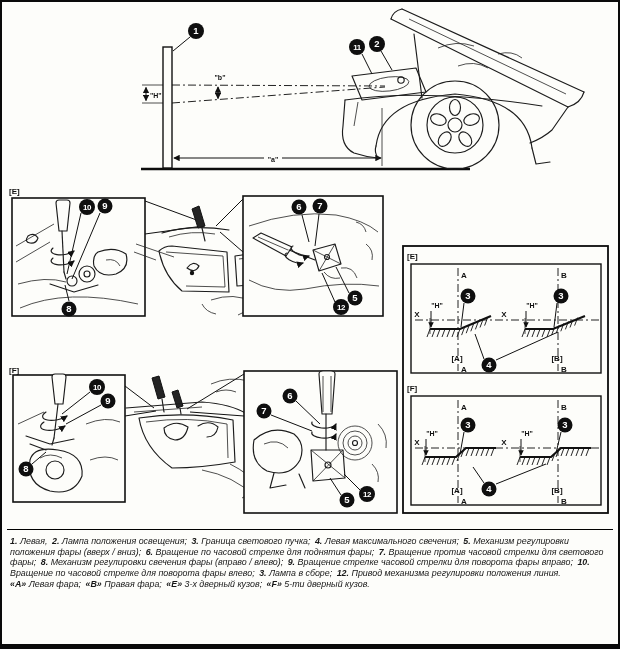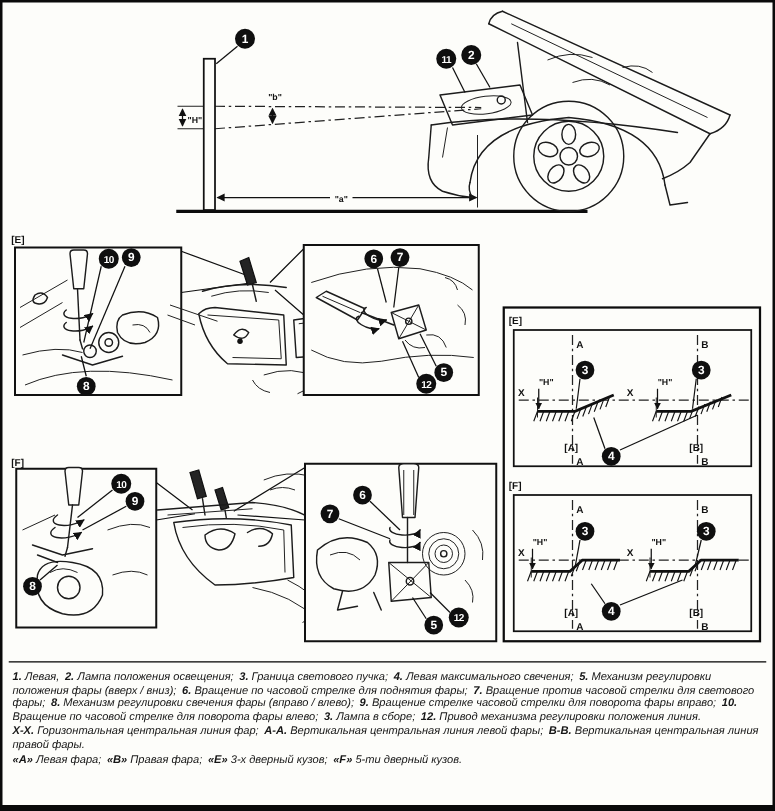--- a/index.html
+++ b/index.html
@@ -435,25 +435,20 @@
       <span class="seg"><b>5.</b> <span>Механизм регулировки положения фары (вверх / вниз);</span></span>
       <span class="seg"><b>6.</b> <span>Вращение по часовой стрелке для поднятия фары;</span></span>
       <span class="seg"><b>7.</b> <span>Вращение против часовой стрелки для светового фары;</span></span>
       <span class="seg"><b>8.</b> <span>Механизм регулировки свечения фары (вправо / влево);</span></span>
       <span class="seg"><b>9.</b> <span>Вращение стрелке часовой стрелки для поворота фары вправо;</span></span>
       <span class="seg"><b>10.</b> <span>Вращение по часовой стрелке для поворота фары влево;</span></span>
       <span class="seg"><b>3.</b> <span>Лампа в сборе;</span></span>
       <span class="seg"><b>12.</b> <span>Привод механизма регулировки положения линия.</span></span>
     </p>
     <p>
-      <span class="seg"><b>X-X.</b> <span>Горизонтальная центральная линия фар;</span></span>
-      <span class="seg"><b>A-A.</b> <span>Вертикальная центральная линия левой фары;</span></span>
-      <span class="seg"><b>B-B.</b> <span>Вертикальная центральная линия правой фары.</span></span>
-    </p>
-    <p>
       <span class="seg"><b>«А»</b> <span>Левая фара;</span></span>
       <span class="seg"><b>«В»</b> <span>Правая фара;</span></span>
       <span class="seg"><b>«Е»</b> <span>3-х дверный кузов;</span></span>
       <span class="seg"><b>«F»</b> <span>5-ти дверный кузов.</span></span>
     </p>
   </div>
 
 </div>
 
 </body></html>

